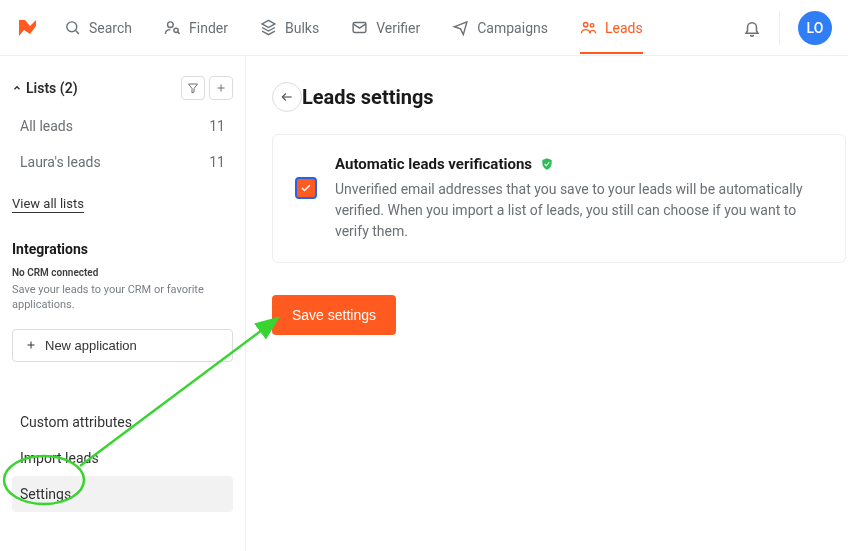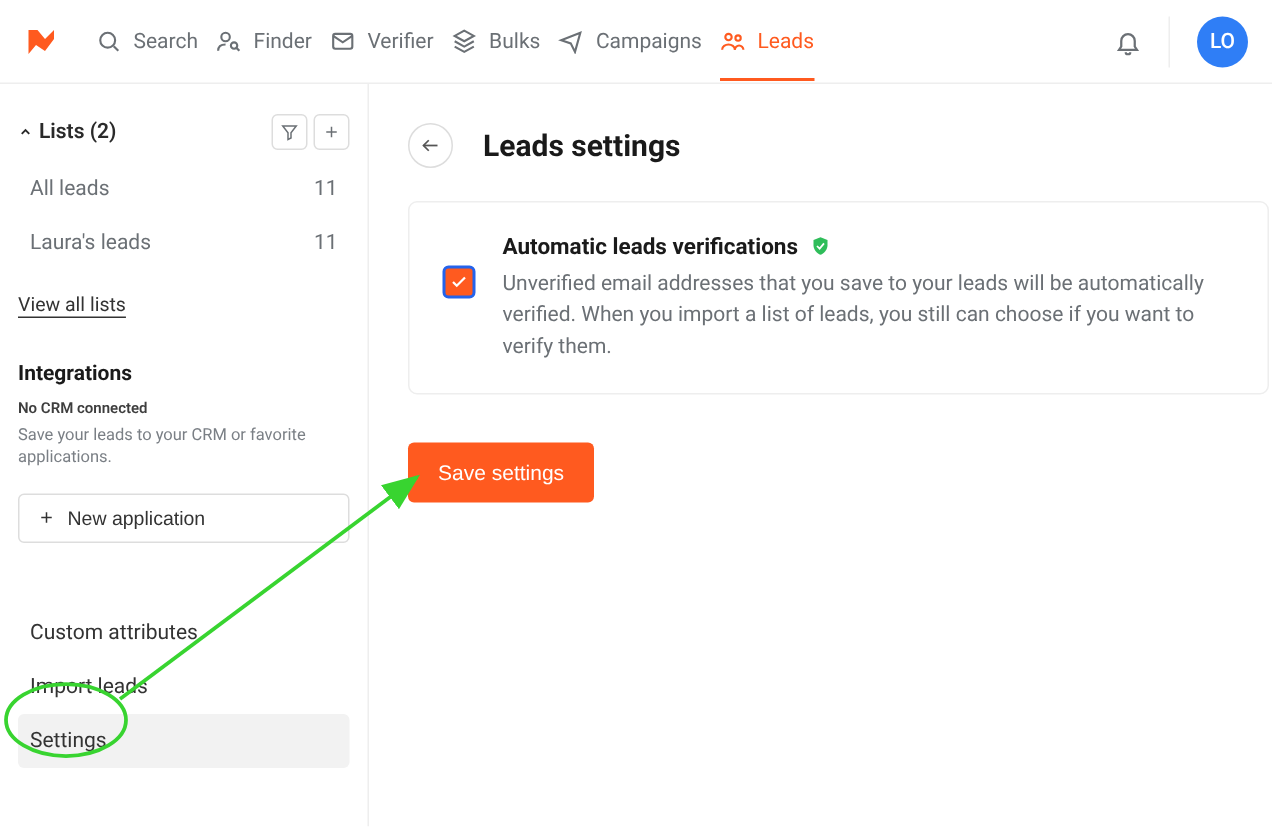--- a/index.html
+++ b/index.html
@@ -7,21 +7,21 @@
     font-family: -apple-system, BlinkMacSystemFont, "Segoe UI", Roboto, sans-serif;
     font-size: 14px; color: #333; background: #fff;
     width: 848px; height: 551px; overflow: hidden; position: relative;
   }
   
   .topnav {
     display: flex; align-items: center; height: 56px; padding: 0 16px;
     border-bottom: 1px solid #eee; gap: 8px;
   }
   .logo { width: 24px; height: 24px; margin-right: 16px; }
-  .nav-items { display: flex; gap: 12px; flex: 1; }
+  .nav-items { display: flex; gap: 32px; flex: 1; }
   .nav-item {
     display: flex; align-items: center; gap: 8px; color: #6b7075; cursor: pointer;
     padding: 18px 0 16px; border-bottom: 2px solid transparent; font-size: 14px;
   }
   .nav-item svg { width: 17px; height: 17px; }
   .nav-item.active { color: #ff5a1f; border-bottom-color: #ff5a1f; }
   .nav-right { display:flex; align-items:center; gap:18px; }
   .bell { width: 18px; height:18px; color:#6b7075; }
   .avatar {
     width:34px; height:34px; border-radius:50%; background:#2f7ef6;
@@ -66,21 +66,21 @@
     border:1px solid #ddd; border-radius:4px; padding:8px 12px; font-size:13px;
     cursor:pointer; background:#fff; color:#333;
   }
   .bottom-nav { margin-top: 38px; display:flex; flex-direction:column; }
   .bottom-nav .side-link {
     padding:10px 8px; font-size:14px; color:#333; cursor:pointer; border-radius:4px;
   }
   .bottom-nav .side-link.active { background:#f2f2f2; }
   
   .content { flex:1; padding: 26px 0 0 26px; }
-  .page-head { display:flex; align-items:center; gap:20px; margin-bottom:22px;text-align:center; }
+  .page-head { display:flex; align-items:center; margin-bottom:22px;text-align:center; }
   .back-btn {
     width:30px; height:30px; border:1px solid #ddd; border-radius:50%;
     display:flex; align-items:center; justify-content:center; cursor:pointer;
     color:#555; background:#fff;
   }
   .page-title { font-size:20px; font-weight:700; color:#1a1a1a; }
   .card {
     border:1px solid #eee; border-radius:6px; padding:20px 22px 20px 22px;
     display:flex; gap:18px; align-items:flex-start; margin-right:2px;
   }
@@ -122,32 +122,32 @@
       <svg viewBox="0 0 24 24" fill="none" stroke="currentColor" stroke-width="2">
           <circle cx="9" cy="8" r="4"></circle>
           <path d="M2 21c0-4 3-6 7-6"></path>
           <circle cx="17" cy="16" r="3"></circle>
           <line x1="22" y1="21" x2="19" y2="18"></line>
         </svg>
       <span>Finder</span>
     </div>
     <div class="nav-item">
       <svg viewBox="0 0 24 24" fill="none" stroke="currentColor" stroke-width="2">
-          <rect x="3" y="5" width="18" height="14" rx="2"></rect>
-          <path d="M3 7l9 6 9-6"></path>
-        </svg>
-      <span>Verifier</span>
-    </div>
-    <div class="nav-item">
-      <svg viewBox="0 0 24 24" fill="none" stroke="currentColor" stroke-width="2">
           <path d="M12 2 3 7l9 5 9-5-9-5Z"></path>
           <path d="M3 12l9 5 9-5"></path>
           <path d="M3 17l9 5 9-5"></path>
         </svg>
       <span>Bulks</span>
+    </div>
+    <div class="nav-item">
+      <svg viewBox="0 0 24 24" fill="none" stroke="currentColor" stroke-width="2">
+          <rect x="3" y="5" width="18" height="14" rx="2"></rect>
+          <path d="M3 7l9 6 9-6"></path>
+        </svg>
+      <span>Verifier</span>
     </div>
     <div class="nav-item">
       <svg viewBox="0 0 24 24" fill="none" stroke="currentColor" stroke-width="2">
           <path d="M3 11l18-7-5 18-4-8-9-3Z"></path>
         </svg>
       <span>Campaigns</span>
     </div>
     <div class="nav-item active">
       <svg viewBox="0 0 24 24" fill="none" stroke="currentColor" stroke-width="2">
           <circle cx="8" cy="8" r="3"></circle>

